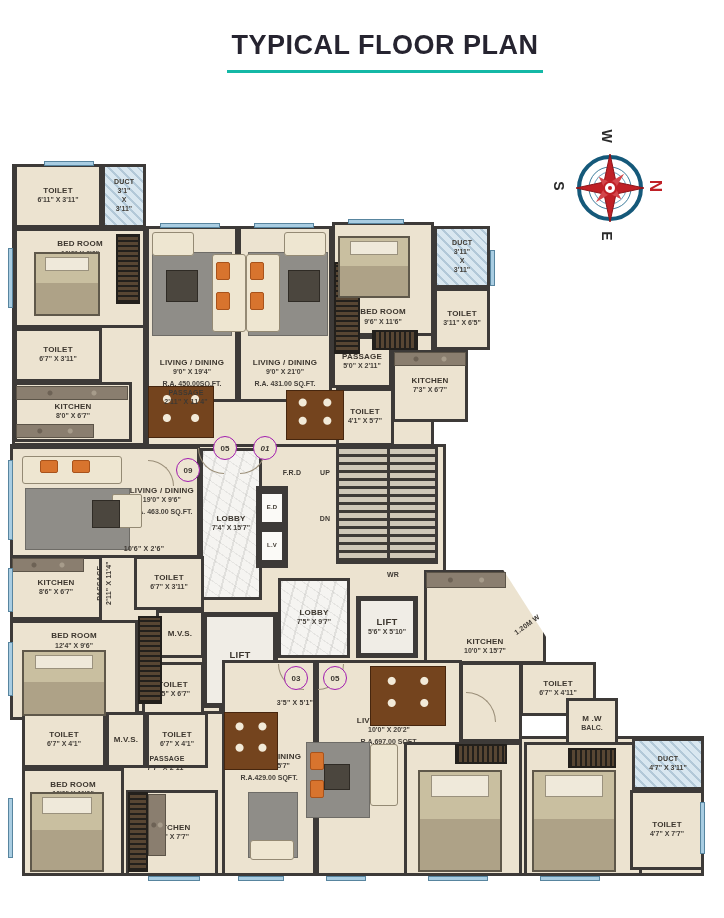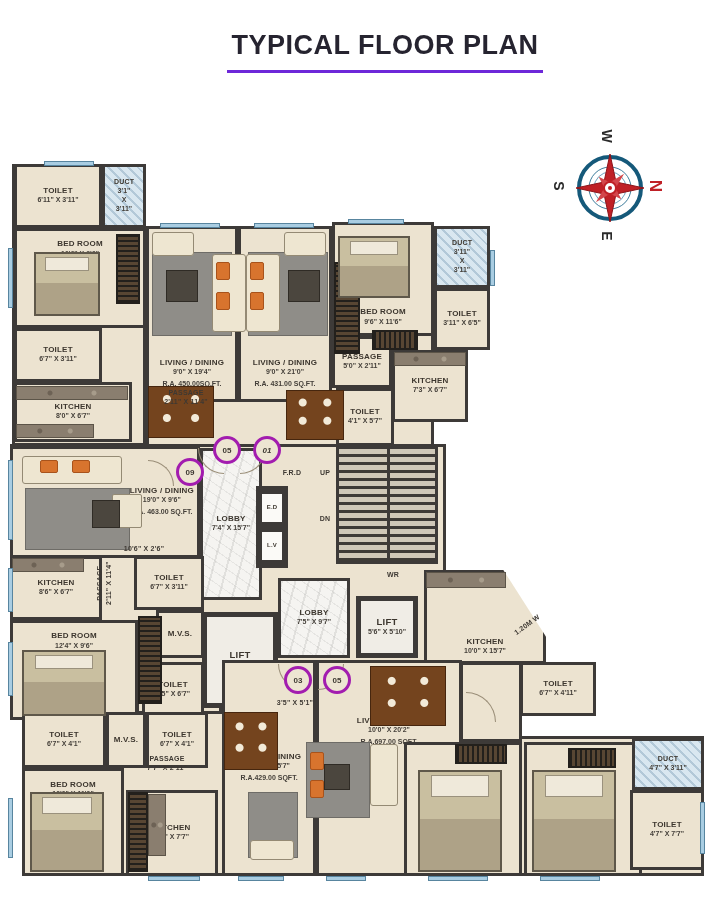--- a/index.html
+++ b/index.html
@@ -2,21 +2,21 @@
 <html><head>
 <meta charset="utf-8">
 <style>
   html,body{margin:0;padding:0;background:#ffffff;}
   .page{position:relative;width:724px;height:918px;background:#fff;overflow:hidden;
         font-family:"Liberation Sans",sans-serif;}
   
   .title-wrap{position:absolute;top:30px;left:0;width:100%;text-align:center;
               padding-left:46px;box-sizing:border-box;z-index:10;}
   .title{display:inline-block;font-size:27px;font-weight:800;letter-spacing:.5px;
-         color:#262430;border-bottom:3px solid #6d28d9;padding:0 4px 9px 4px;margin:0;}
+         color:#262430;border-bottom:3px solid #14b8a6;padding:0 4px 9px 4px;margin:0;}
   
   .floorplan{position:absolute;inset:0;z-index:1;
    --wall:#3d3a38;--floor:#ece3d0;}
   .slab{position:absolute;background:var(--floor);border:3px solid var(--wall);
         box-sizing:border-box;z-index:1;}
   .room{position:absolute;border:3px solid var(--wall);box-sizing:border-box;z-index:3;}
   .fill-beige{background:var(--floor);}
   .fill-marble{background:#f5f4f1;background-image:
      repeating-linear-gradient(105deg,rgba(175,175,172,.28) 0 2px,transparent 2px 13px),
      repeating-linear-gradient(35deg,rgba(160,160,158,.18) 0 1px,transparent 1px 9px);}
@@ -68,21 +68,21 @@
   
   .window{position:absolute;background:#a9cde2;border:1px solid #58859f;
           box-sizing:border-box;z-index:6;}
   .door{position:absolute;box-sizing:border-box;z-index:5;border:0 solid #9a8e78;}
   .q-br{border-right-width:1.5px;border-bottom-width:1.5px;border-bottom-right-radius:100%;}
   .q-bl{border-left-width:1.5px;border-bottom-width:1.5px;border-bottom-left-radius:100%;}
   .q-tr{border-right-width:1.5px;border-top-width:1.5px;border-top-right-radius:100%;}
   .fp-label{position:absolute;font-size:7px;font-weight:700;color:#3e3933;
       text-align:center;line-height:1.3;letter-spacing:.2px;z-index:6;}
   .marker{position:absolute;width:22px;height:22px;border-radius:50%;
-      border:3px solid #a21caf;background:#ede5d2;display:flex;align-items:center;
+      border:1px solid #a21caf;background:#ede5d2;display:flex;align-items:center;
       justify-content:center;font-size:8px;font-weight:700;color:#3e3933;z-index:7;}
   .compass{position:absolute;left:552px;top:124px;z-index:9;}
 </style>
 </head>
 <body>
 
 <div class="page">
 
   <div class="title-wrap">
     <h1 class="title">TYPICAL FLOOR PLAN</h1>
@@ -270,20 +270,26 @@
       <div class="room fill-beige" style="left: 424px; top: 570px; width: 122px; height: 94px; clip-path: polygon(0px 0px, 65% 0px, 100% 71%, 100% 100%, 0px 100%);">
         <div class="room-label lp-b">
           <div class="rl-name">KITCHEN</div>
           <div class="rl-dim">10'0" X 15'7"</div>
         </div>
       </div>
       <div class="room fill-beige" style="left: 520px; top: 662px; width: 76px; height: 54px;">
         <div class="room-label">
           <div class="rl-name">TOILET</div>
           <div class="rl-dim">6'7" X 4'11"</div>
+        </div>
+      </div>
+      <div class="room fill-beige" style="left: 566px; top: 698px; width: 52px; height: 52px;">
+        <div class="room-label">
+          <div class="rl-name">M .W</div>
+          <div class="rl-dim">BALC.</div>
         </div>
       </div>
       <div class="room fill-beige" style="left: 316px; top: 660px; width: 146px; height: 216px;">
         <div class="room-label lp-tm">
           <div class="rl-name">LIVING / DINING</div>
           <div class="rl-dim">10'0" X 20'2"</div>
           <div class="rl-ra">R.A.697.00 SQFT.</div>
         </div>
       </div>
       <div class="room fill-beige" style="left: 222px; top: 660px; width: 94px; height: 216px;">

